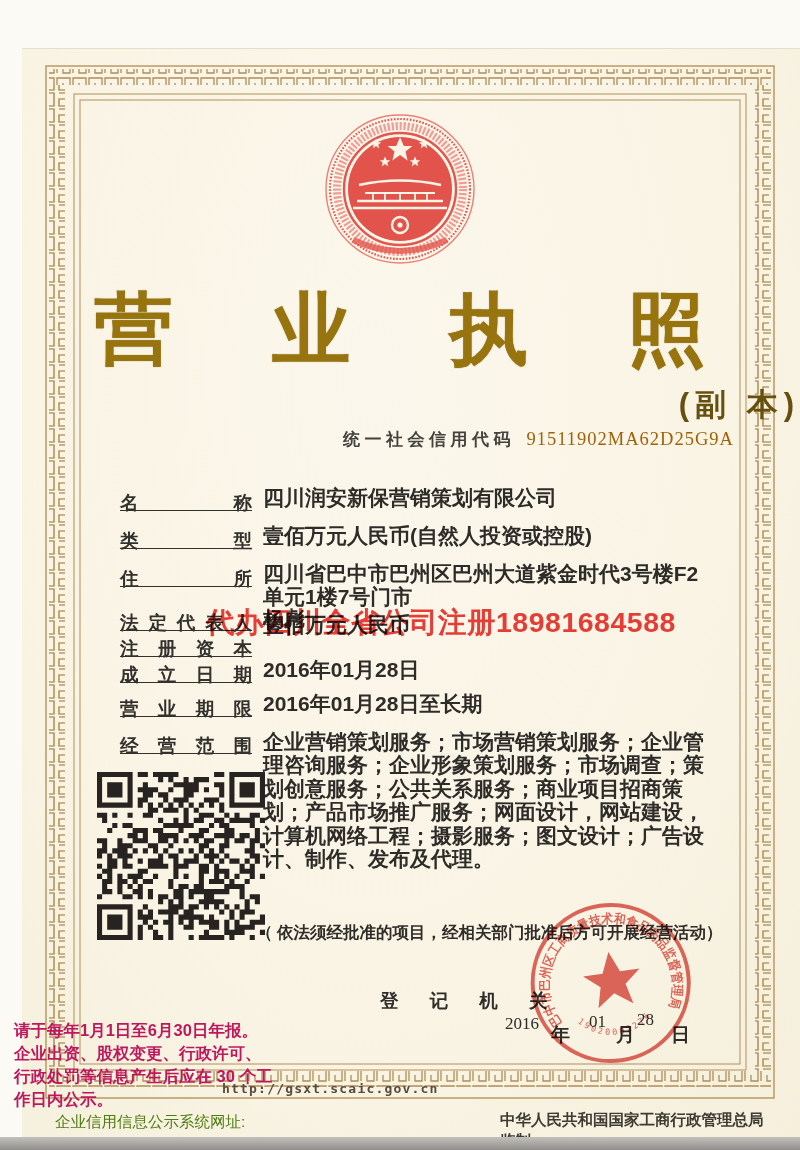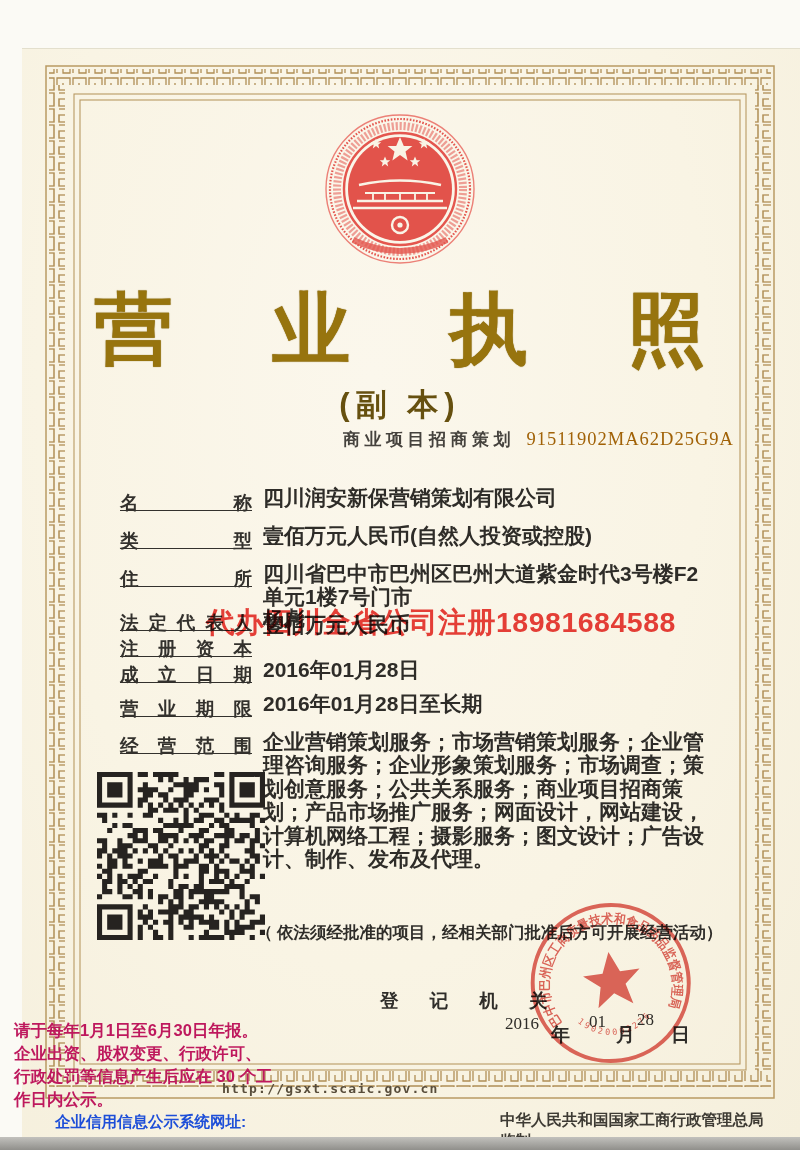--- a/index.html
+++ b/index.html
@@ -20,21 +20,21 @@
   .abs{position:absolute;}
   
   #emblem{left:323px;top:112px;width:154px;height:154px;}
   #title{
     left:0;right:0;top:278px;text-align:center;
     font-size:78px;font-weight:900;color:#97740e;
     letter-spacing:39px;text-indent:39px;
     text-shadow:0 0 1px #7a5c0a;
   }
   #subtitle{
-    left:0;right:0;top:384px;text-align:center;
+    left:0;right:0;top:384px;text-align:right;
     font-size:31px;font-weight:700;color:#66500f;letter-spacing:6px;
   }
   #credit-line{left:343px;top:428px;white-space:nowrap;}
   #credit-line .lbl{font-size:17px;font-weight:700;color:#45423d;letter-spacing:4.5px;}
   #credit-line .val{font-family:"Liberation Serif","DejaVu Serif",serif;
     font-size:18.5px;color:#a16207;letter-spacing:1px;margin-left:7px;}
   
   .flabel{
     position:absolute;left:120px;width:132px;
     font-size:18.5px;font-weight:700;color:#33312d;
@@ -58,21 +58,21 @@
   .date-num{position:absolute;font-family:"Liberation Serif","DejaVu Serif",serif;
     font-size:17px;color:#2e2c28;}
   .date-unit{position:absolute;font-size:19px;font-weight:700;color:#2e2c28;}
   #seal{left:516px;top:890px;width:190px;height:190px;
     mix-blend-mode:multiply;z-index:40;}
   
   .annual-line{position:absolute;left:14px;white-space:nowrap;
     font-size:16.5px;font-weight:600;color:#be185d;z-index:20;}
   #url{left:222px;top:1081px;font-family:"DejaVu Sans Mono","Liberation Mono",monospace;
     font-size:13px;font-weight:700;letter-spacing:1.2px;color:#584d3b;z-index:20;}
-  #footer-left{left:55px;top:1112px;font-size:15.5px;color:#1d4ed8;font-weight:bold;}
+  #footer-left{left:55px;top:1112px;font-size:15.5px;color:#4d7c0f;}
   #footer-right{left:500px;top:1110px;width:270px;font-size:15.5px;
     font-weight:600;color:#3e3b34;}
   #qr{left:97px;top:772px;width:168px;height:168px;}
   svg{display:block;}
 </style>
 </head>
 <body>
 
 <div id="paper"></div>
 
@@ -120,21 +120,21 @@
   <g>
     <circle cx="77" cy="113" r="8" fill="none" stroke="#f9f4e6" stroke-width="2.4"></circle>
     <circle cx="77" cy="113" r="2.6" fill="#f9f4e6"></circle>
   </g>
 </svg>
 
 <div id="title" class="abs">营 业 执 照</div>
 <div id="subtitle" class="abs">(副  本)</div>
 
 <div id="credit-line" class="abs">
-  <span class="lbl">商业项目招商策划</span>
+  <span class="lbl">统一社会信用代码</span>
   <span class="val">91511902MA62D25G9A</span>
 </div>
 
 <div class="flabel" style="top:490px">名称</div>
 <div class="fvalue" style="top:486px">四川润安新保营销策划有限公司</div>
 
 <div class="flabel" style="top:528px">类型</div>
 <div class="fvalue" style="top:524px">壹佰万元人民币(自然人投资或控股)</div>
 
 <div class="flabel" style="top:566px">住所</div>

